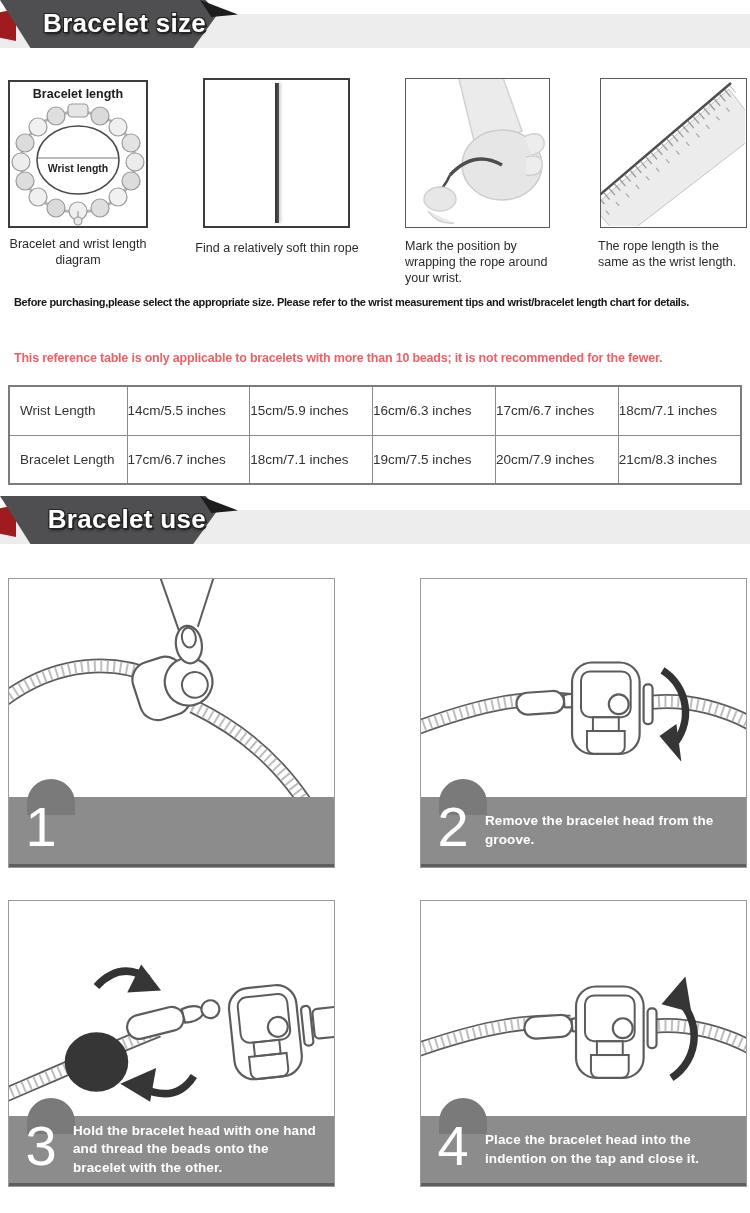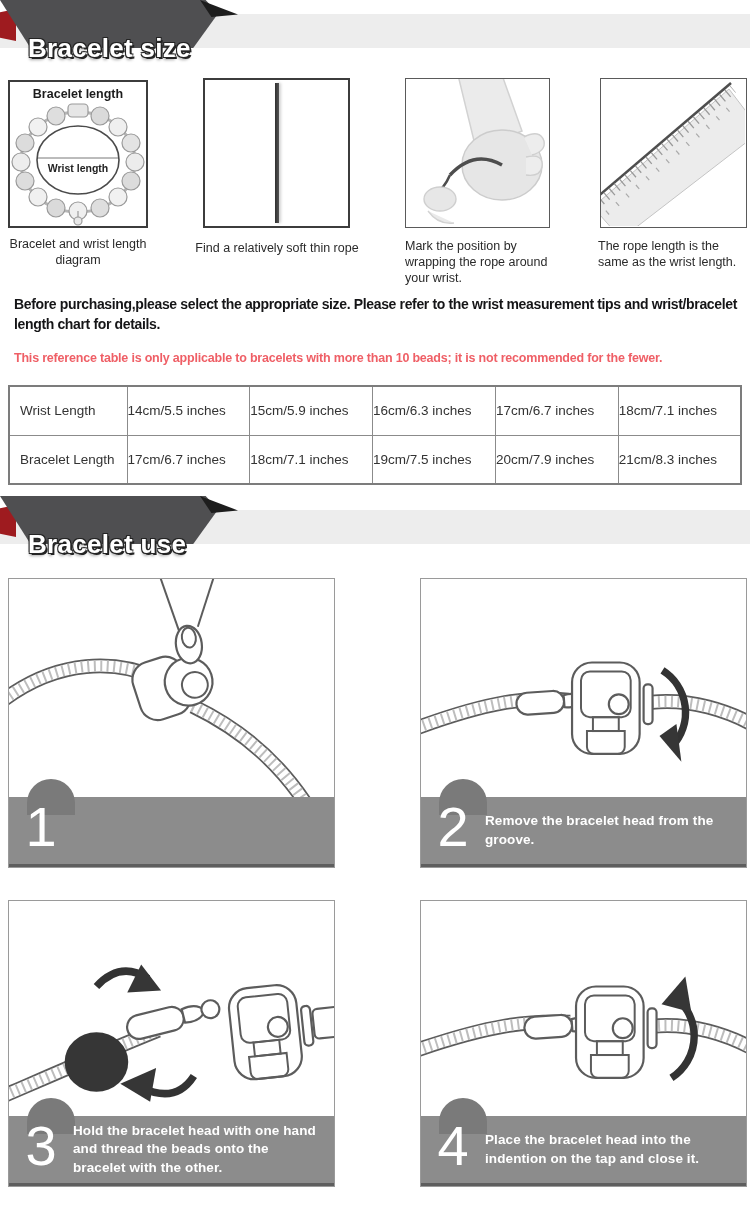--- a/index.html
+++ b/index.html
@@ -11,23 +11,23 @@
 
   
   .banner { position:absolute; left:0; width:750px; height:56px; }
   .banner .bar { position:absolute; left:0; right:0; top:14px; height:34px; background:#ededed; }
   .banner .red-accent { position:absolute; left:0; top:9px; width:16px; height:32px; background:#9e1b1f;
     clip-path:polygon(0 10%, 100% 0, 100% 100%, 0 90%); }
   .banner .ribbon { position:absolute; left:0; top:0; width:226px; height:48px; background:#4f4f51;
     clip-path:polygon(0 0, 91% 0, 96.5% 28%, 85.5% 100%, 13.5% 100%); }
   .banner .fold { position:absolute; left:200px; top:0; width:38px; height:17px; background:#1d1d1d;
     clip-path:polygon(0 0, 100% 85%, 30% 100%); }
-  .banner .label { position:absolute; left:28px; top:8px; width:178px; text-align:left;
+  .banner .label { position:absolute; left:28px; top:8px; width:178px; text-align:right;
     font-size:26px; font-weight:800; color:#fff; letter-spacing:.3px;
-    text-shadow:2px 2px 0 #242424, -1px 1px 0 #242424, 1px -1px 0 #242424, -1px -1px 0 #242424, 0 3px 3px rgba(0,0,0,.35);margin-top:25px; }
+    text-shadow:2px 2px 0 #242424, -1px 1px 0 #242424, 1px -1px 0 #242424, -1px -1px 0 #242424, 0 3px 3px rgba(0,0,0,.35); }
 
   
   .mpanel { position:absolute; background:#fff; }
   .mpanel.b-dark { border:2px solid #3c3c3c; }
   .mpanel.b-light { border:1.5px solid #5a5a5a; }
   .mcaption { position:absolute; font-weight:400; font-size:12.5px; line-height:1.28; color:#2a2a2a; }
   .mcaption.center { text-align:center; }
 
   #panel-diagram { left:8px; top:80px; width:140px; height:148px; }
   #cap-diagram  { left:2px;  top:236px; width:152px; }
@@ -36,21 +36,21 @@
   #panel-wrap    { left:405px; top:78px; width:145px; height:150px; }
   #cap-wrap     { left:405px; top:238px; width:162px; }
   #panel-ruler   { left:600px; top:78px; width:147px; height:150px; }
   #cap-ruler    { left:598px; top:238px; width:150px; }
 
   .rope-vert { position:absolute; left:50%; top:3px; bottom:3px; width:4px; margin-left:-2px;
     background:linear-gradient(to right,#2f2f2f,#555); box-shadow:2px 0 3px rgba(0,0,0,.18); }
 
   
   #intro-text { position:absolute; left:14px; top:295px; width:730px;
-    font-size:14px; font-weight:800; letter-spacing:-.35px; line-height:1.42; color:#151517; }
+    font-size:11px; font-weight:800; letter-spacing:-.35px; line-height:1.42; color:#151517; }
   #note-text { position:absolute; left:14px; top:351px; width:734px;
     font-size:12.5px; font-weight:700; letter-spacing:-.2px; color:#ef5f66; }
 
   
   #size-table { position:absolute; left:8px; top:385px; width:734px; border-collapse:collapse; table-layout:fixed; }
   #size-table td { border:1px solid #8b8b8b; height:49px; font-size:13.5px; color:#333;
     text-align:left; vertical-align:middle; background:#fff; }
   #size-table td.rowhead { text-align:left; padding-left:10px; width:118px; }
   #size-table { border:2px solid #7c7c7c; }
 

